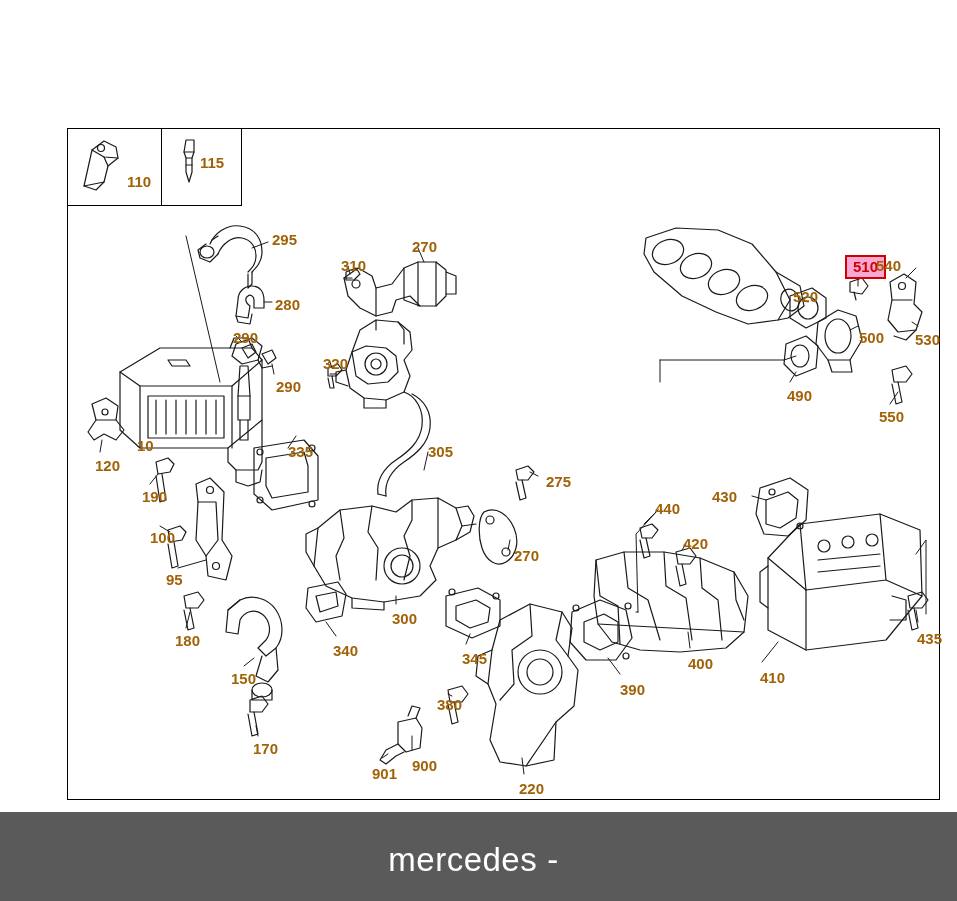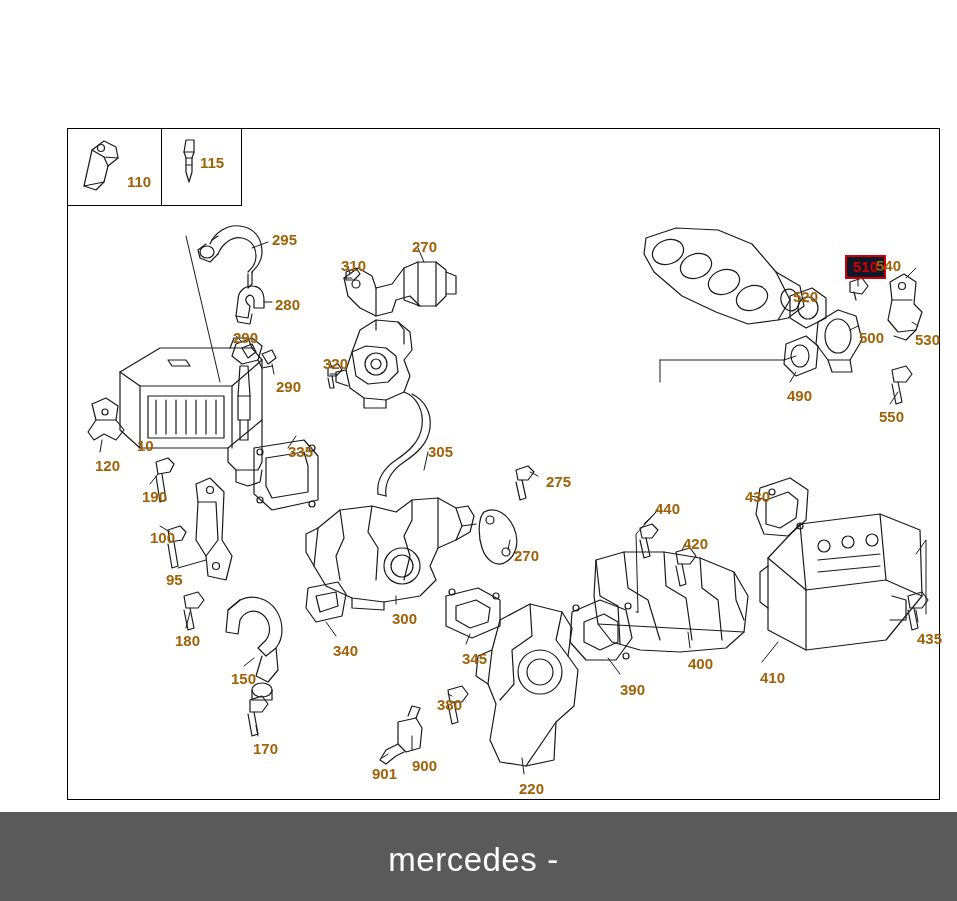--- a/index.html
+++ b/index.html
@@ -73,21 +73,21 @@
     font-weight: 700;
     color: #a16207;
     line-height: 1;
     white-space: nowrap;
   }
   
   .lbl.hl {
     color: #d00000;
     border: 2px solid #d00000;
     padding: 2px 6px 3px 6px;
-    background: #0f172a;
+    background: #f9a8d4;
     font-size: 15px;
   }
   
   #footer {
     position: absolute;
     left: 0;
     top: 812px;
     width: 957px;
     height: 95px;
     background: #5a5a5a;
@@ -443,21 +443,21 @@
     <div class="lbl" style="left:915px; top:332px;">530</div>
     <div class="lbl" style="left:787px; top:388px;">490</div>
     <div class="lbl" style="left:879px; top:409px;">550</div>
     <div class="lbl" style="left:137px; top:438px;">10</div>
     <div class="lbl" style="left:288px; top:428px;margin-top:16px;">335</div>
     <div class="lbl" style="left:428px; top:444px;">305</div>
     <div class="lbl" style="left:95px; top:458px;">120</div>
     <div class="lbl" style="left:142px; top:489px;">190</div>
     <div class="lbl" style="left:546px; top:474px;">275</div>
     <div class="lbl" style="left:655px; top:501px;">440</div>
-    <div class="lbl" style="left:745px; top:489px;">430</div>
+    <div class="lbl" style="left:712px; top:489px;">430</div>
     <div class="lbl" style="left:683px; top:536px;">420</div>
     <div class="lbl" style="left:150px; top:530px;">100</div>
     <div class="lbl" style="left:514px; top:548px;">270</div>
     <div class="lbl" style="left:166px; top:572px;">95</div>
     <div class="lbl" style="left:175px; top:633px;">180</div>
     <div class="lbl" style="left:392px; top:611px;">300</div>
     <div class="lbl" style="left:333px; top:643px;">340</div>
     <div class="lbl" style="left:462px; top:651px;">345</div>
     <div class="lbl" style="left:620px; top:682px;">390</div>
     <div class="lbl" style="left:688px; top:656px;">400</div>

